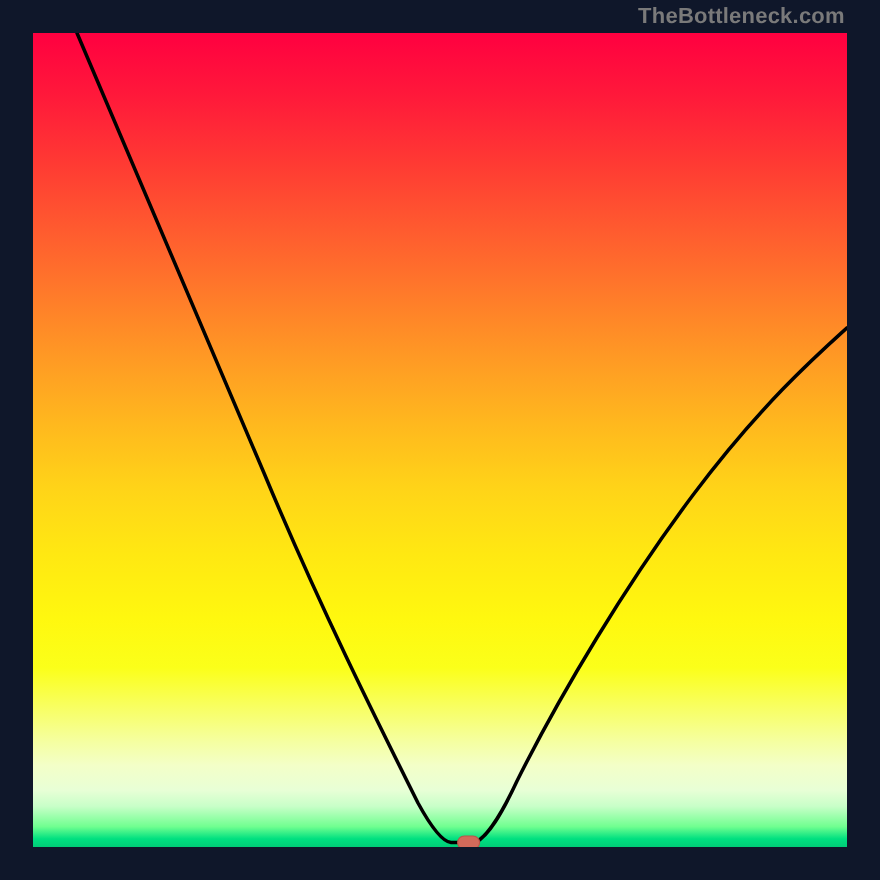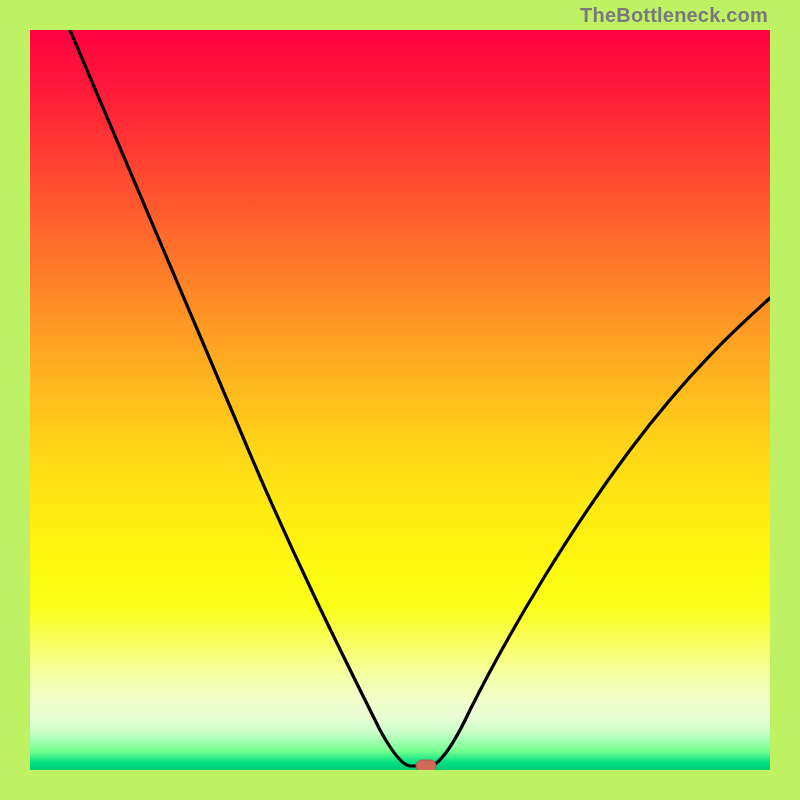--- a/index.html
+++ b/index.html
@@ -9,21 +9,21 @@
     height: 800px;
     background: #000;
     overflow: hidden;
   }
   .frame {
     position: absolute;
     left: 0;
     top: 0;
     width: 800px;
     height: 800px;
-    background: #bef264;
+    background: #0f172a;
     text-decoration: underline;
   }
   .plot-area {
     position: absolute;
     left: 30px;
     top: 30px;
     width: 740px;
     height: 740px;
     overflow: hidden;
   }

